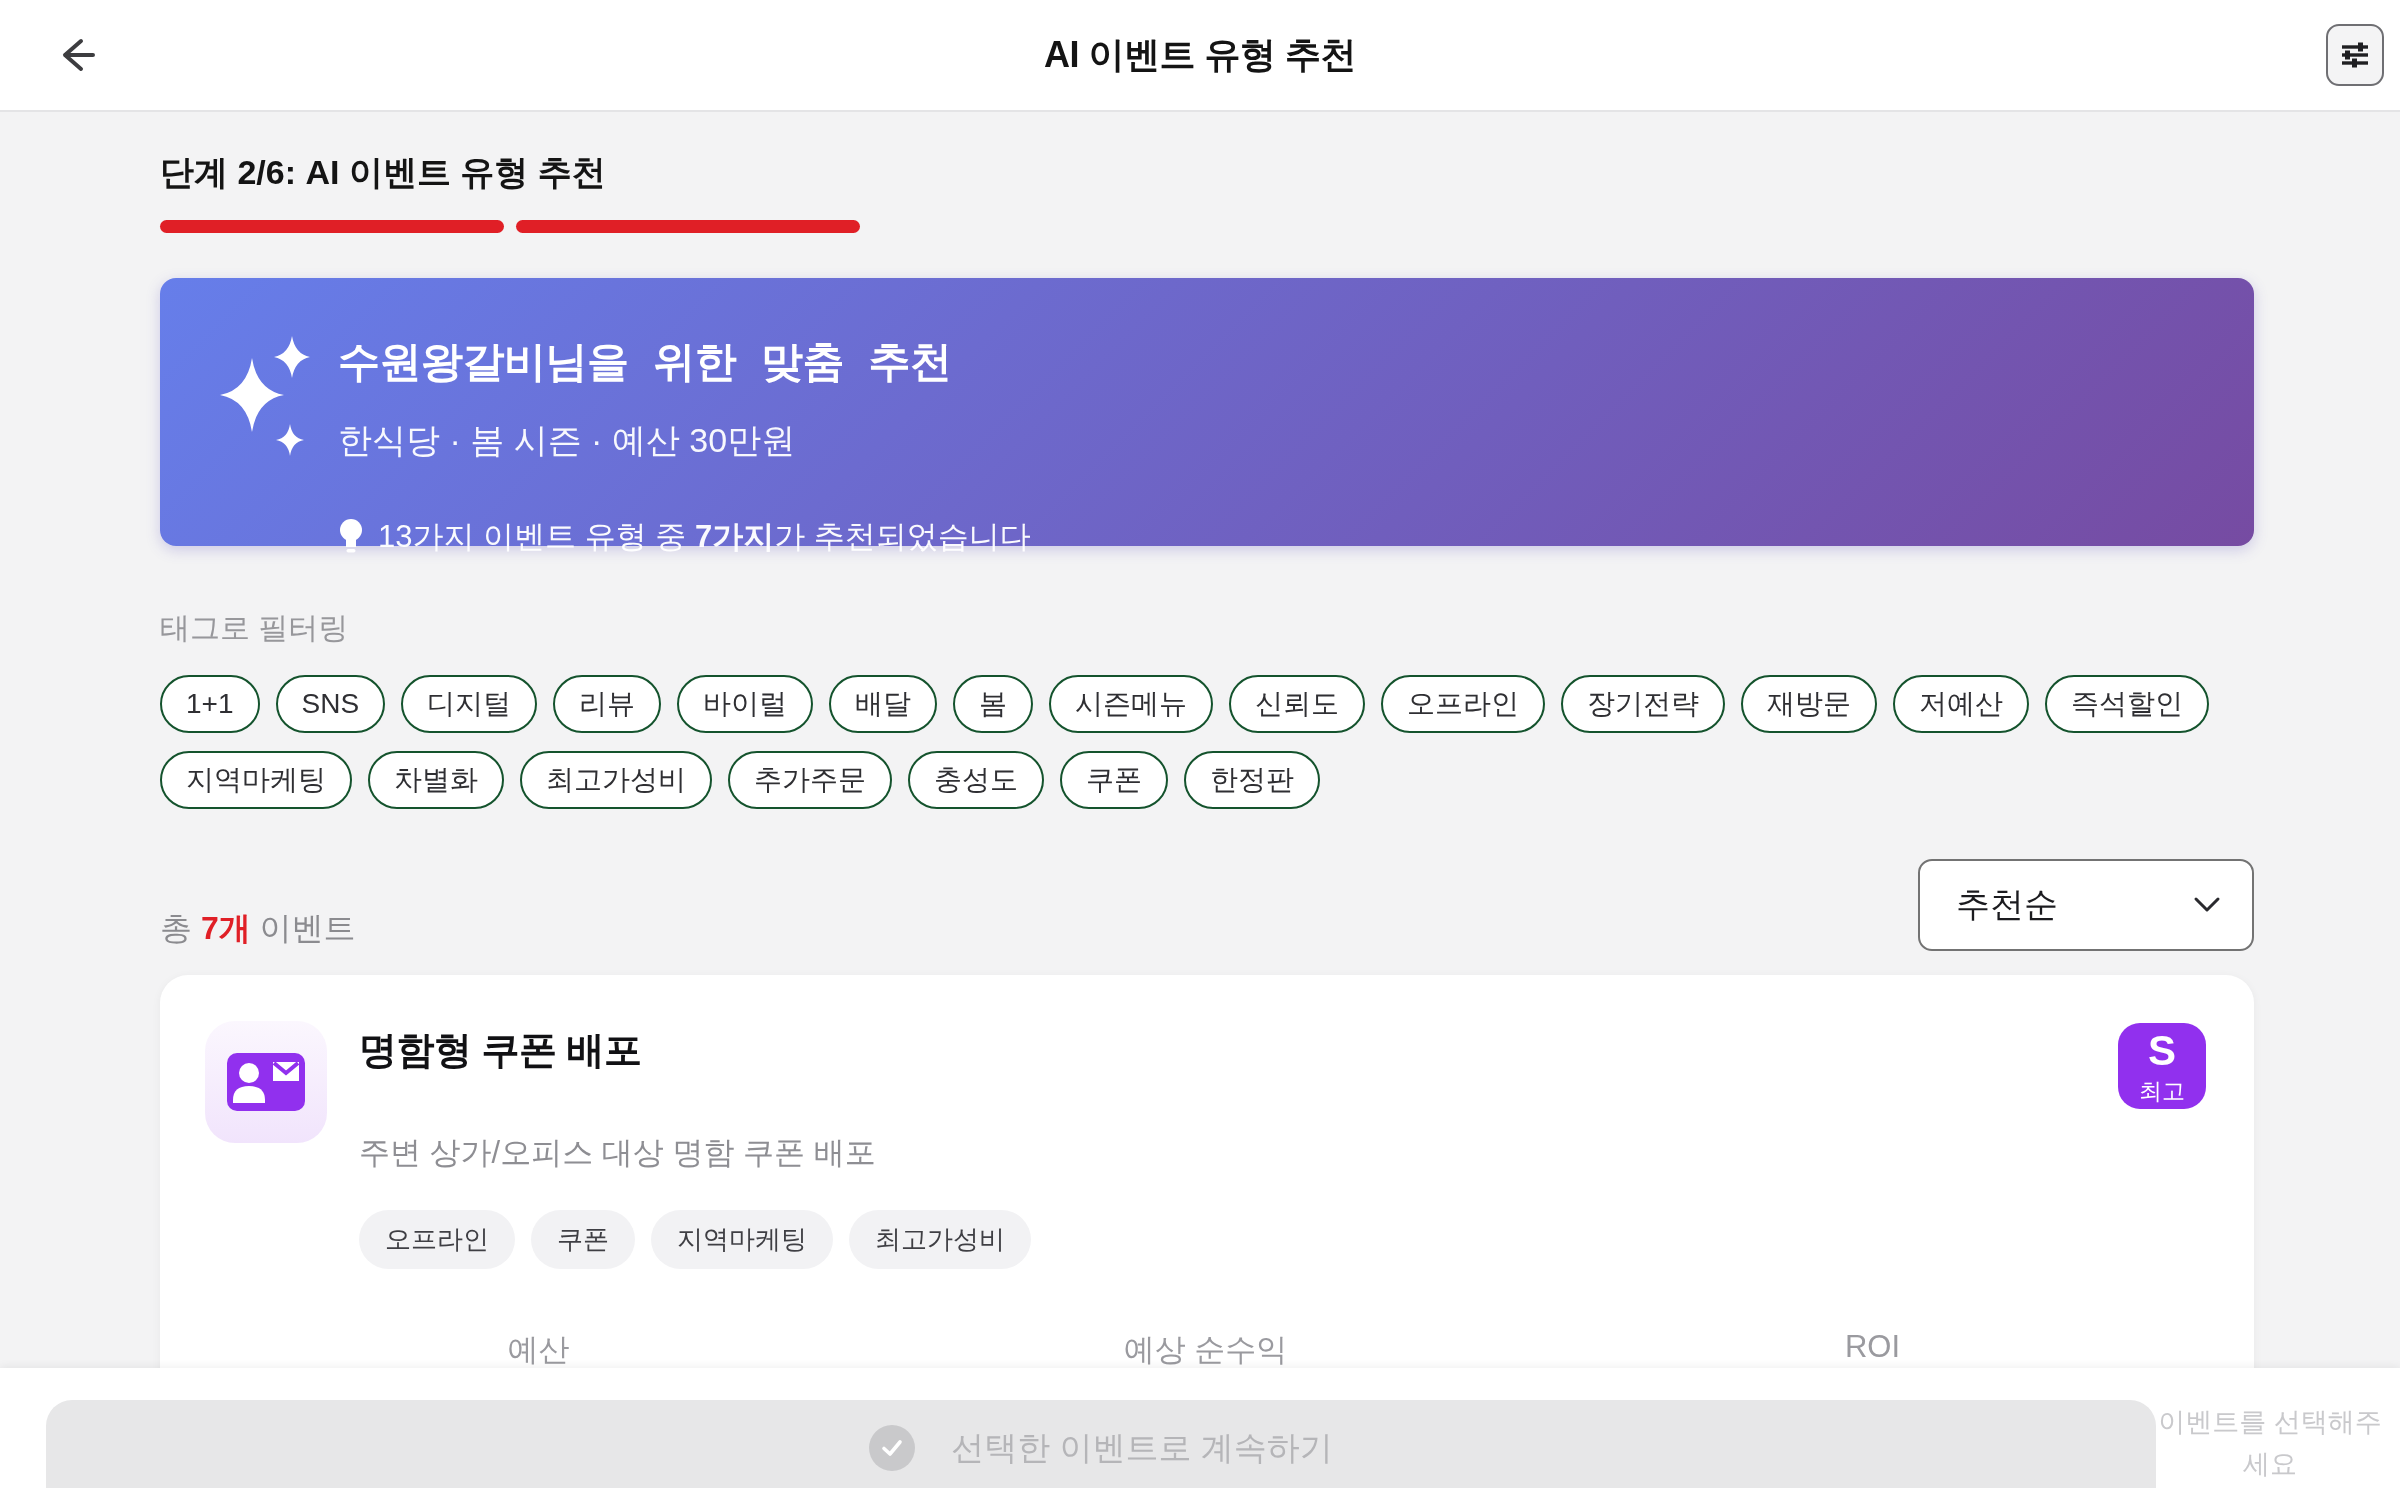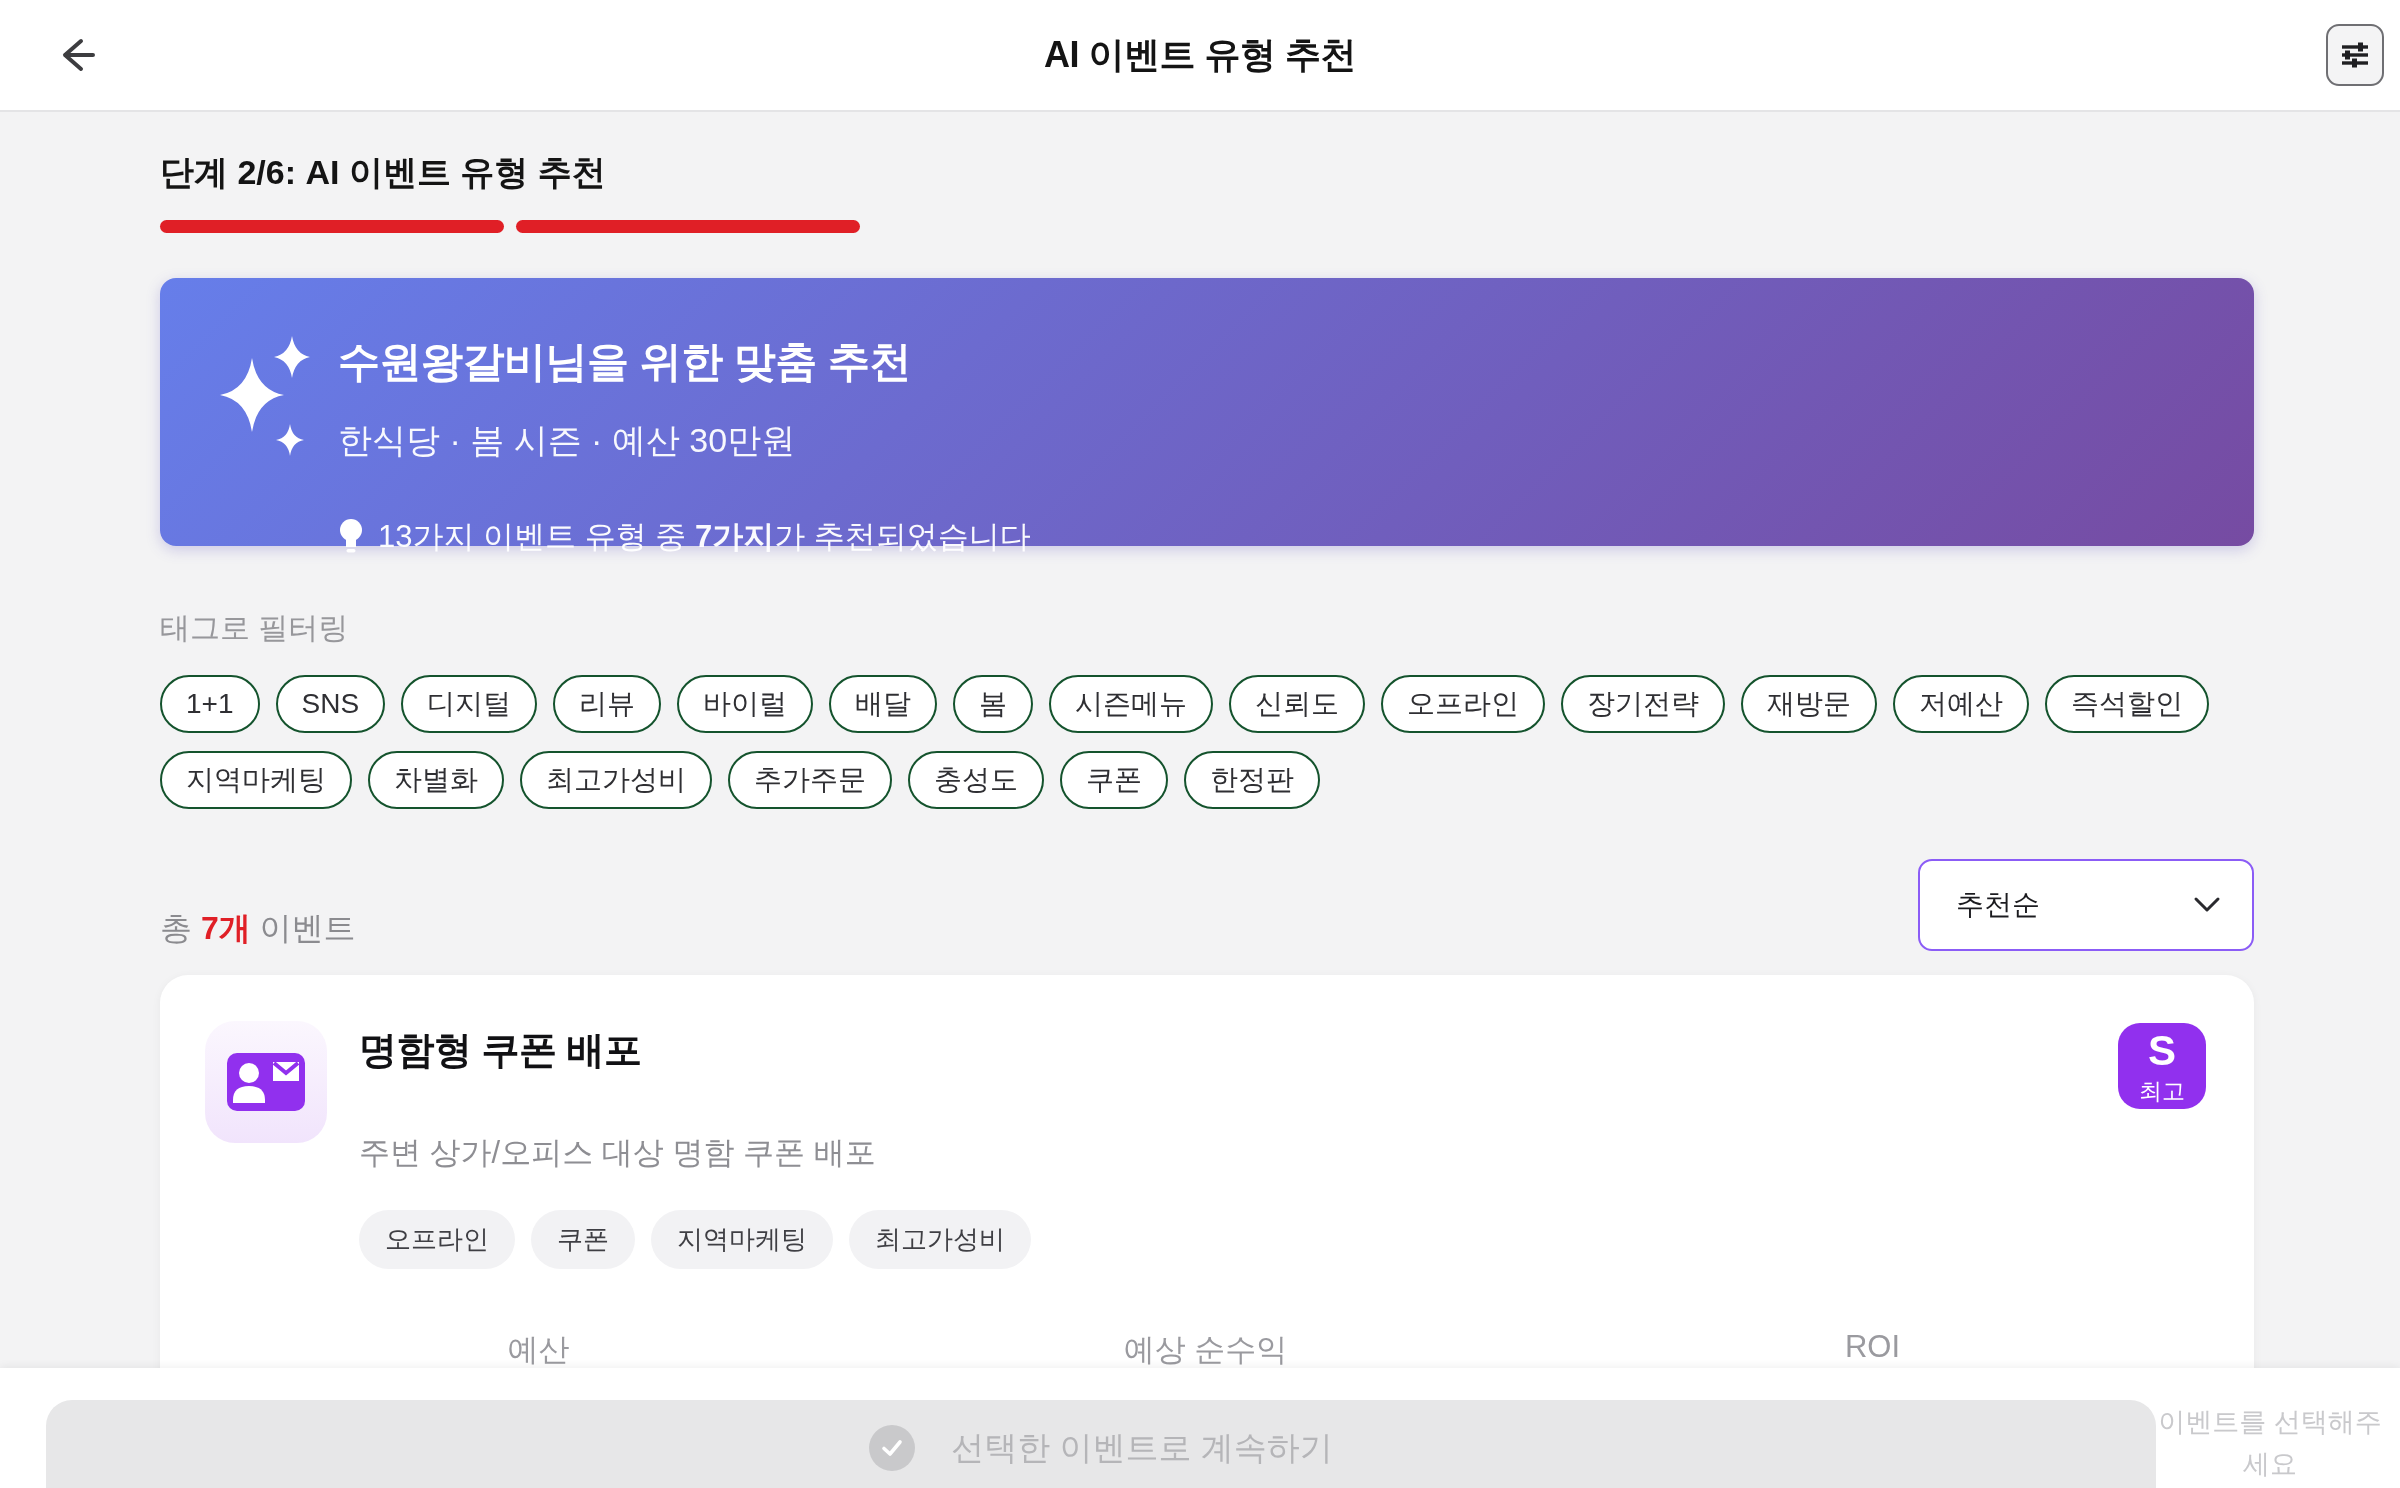--- a/index.html
+++ b/index.html
@@ -32,40 +32,40 @@
   .seg{display:block;width:344px;height:13px;border-radius:7px;background:#e01f26;}
   
   .banner{
     margin-top:45px;height:268px;border-radius:16px;
     background:linear-gradient(135deg,#667eea 0%,#764ba2 100%);
     display:flex;align-items:flex-start;padding:0;color:#fff;
     box-shadow:0 4px 14px rgba(90,80,190,0.25);
   }
   .banner-icon{margin:50px 18px 0 48px;flex:0 0 auto;}
   .banner-text{margin-top:56px;}
-  .banner-title{font-size:42px;font-weight:700;letter-spacing:-0.5px;}
+  .banner-title{font-size:42px;font-weight:700;letter-spacing:-0.5px;font-family:Liberation Mono, monospace;}
   .banner-subtitle{margin-top:28px;font-size:34px;color:rgba(255,255,255,0.95);}
   .banner-note{margin-top:52px;display:flex;align-items:center;gap:14px;font-size:31px;color:rgba(255,255,255,0.97);}
   .banner-note b{font-weight:700;}
   
   .tag-filter-label{margin-top:62px;font-size:30px;color:#97979b;}
   .chips{margin-top:26px;display:flex;flex-wrap:wrap;gap:18px 16px;max-width:2094px;}
   .chip{
     height:58px;border-radius:29px;background:#ffffff;border:2px solid #14532d;
     padding:0 24px;font-size:28px;color:#2f2f33;display:flex;align-items:center;
     white-space:nowrap;cursor:pointer;font-family:inherit;
   }
   
   .list-header{margin-top:50px;display:flex;align-items:flex-end;justify-content:space-between;height:92px;}
   .event-count{font-size:32px;color:#8b8b8f;}
   .event-count b{color:#e01f26;font-weight:700;}
   .sort-dropdown{
-    width:336px;height:92px;background:#fff;border:2px solid #8b5cf6;border-radius:14px;
+    width:336px;height:92px;background:#fff;border:2px solid #737373;border-radius:14px;
     display:flex;align-items:center;justify-content:space-between;padding:0 30px 0 36px;
-    font-size:28px;color:#1b1b1f;cursor:pointer;font-family:inherit;
+    font-size:34px;color:#1b1b1f;cursor:pointer;font-family:inherit;
   }
   
   .event-card{
     margin-top:24px;background:#ffffff;border-radius:28px;
     box-shadow:0 2px 10px rgba(0,0,0,0.05);
     padding:46px 48px 44px 45px;position:relative;
   }
   .card-top{display:flex;align-items:flex-start;}
   .event-icon{
     width:122px;height:122px;border-radius:30px;flex:0 0 auto;

